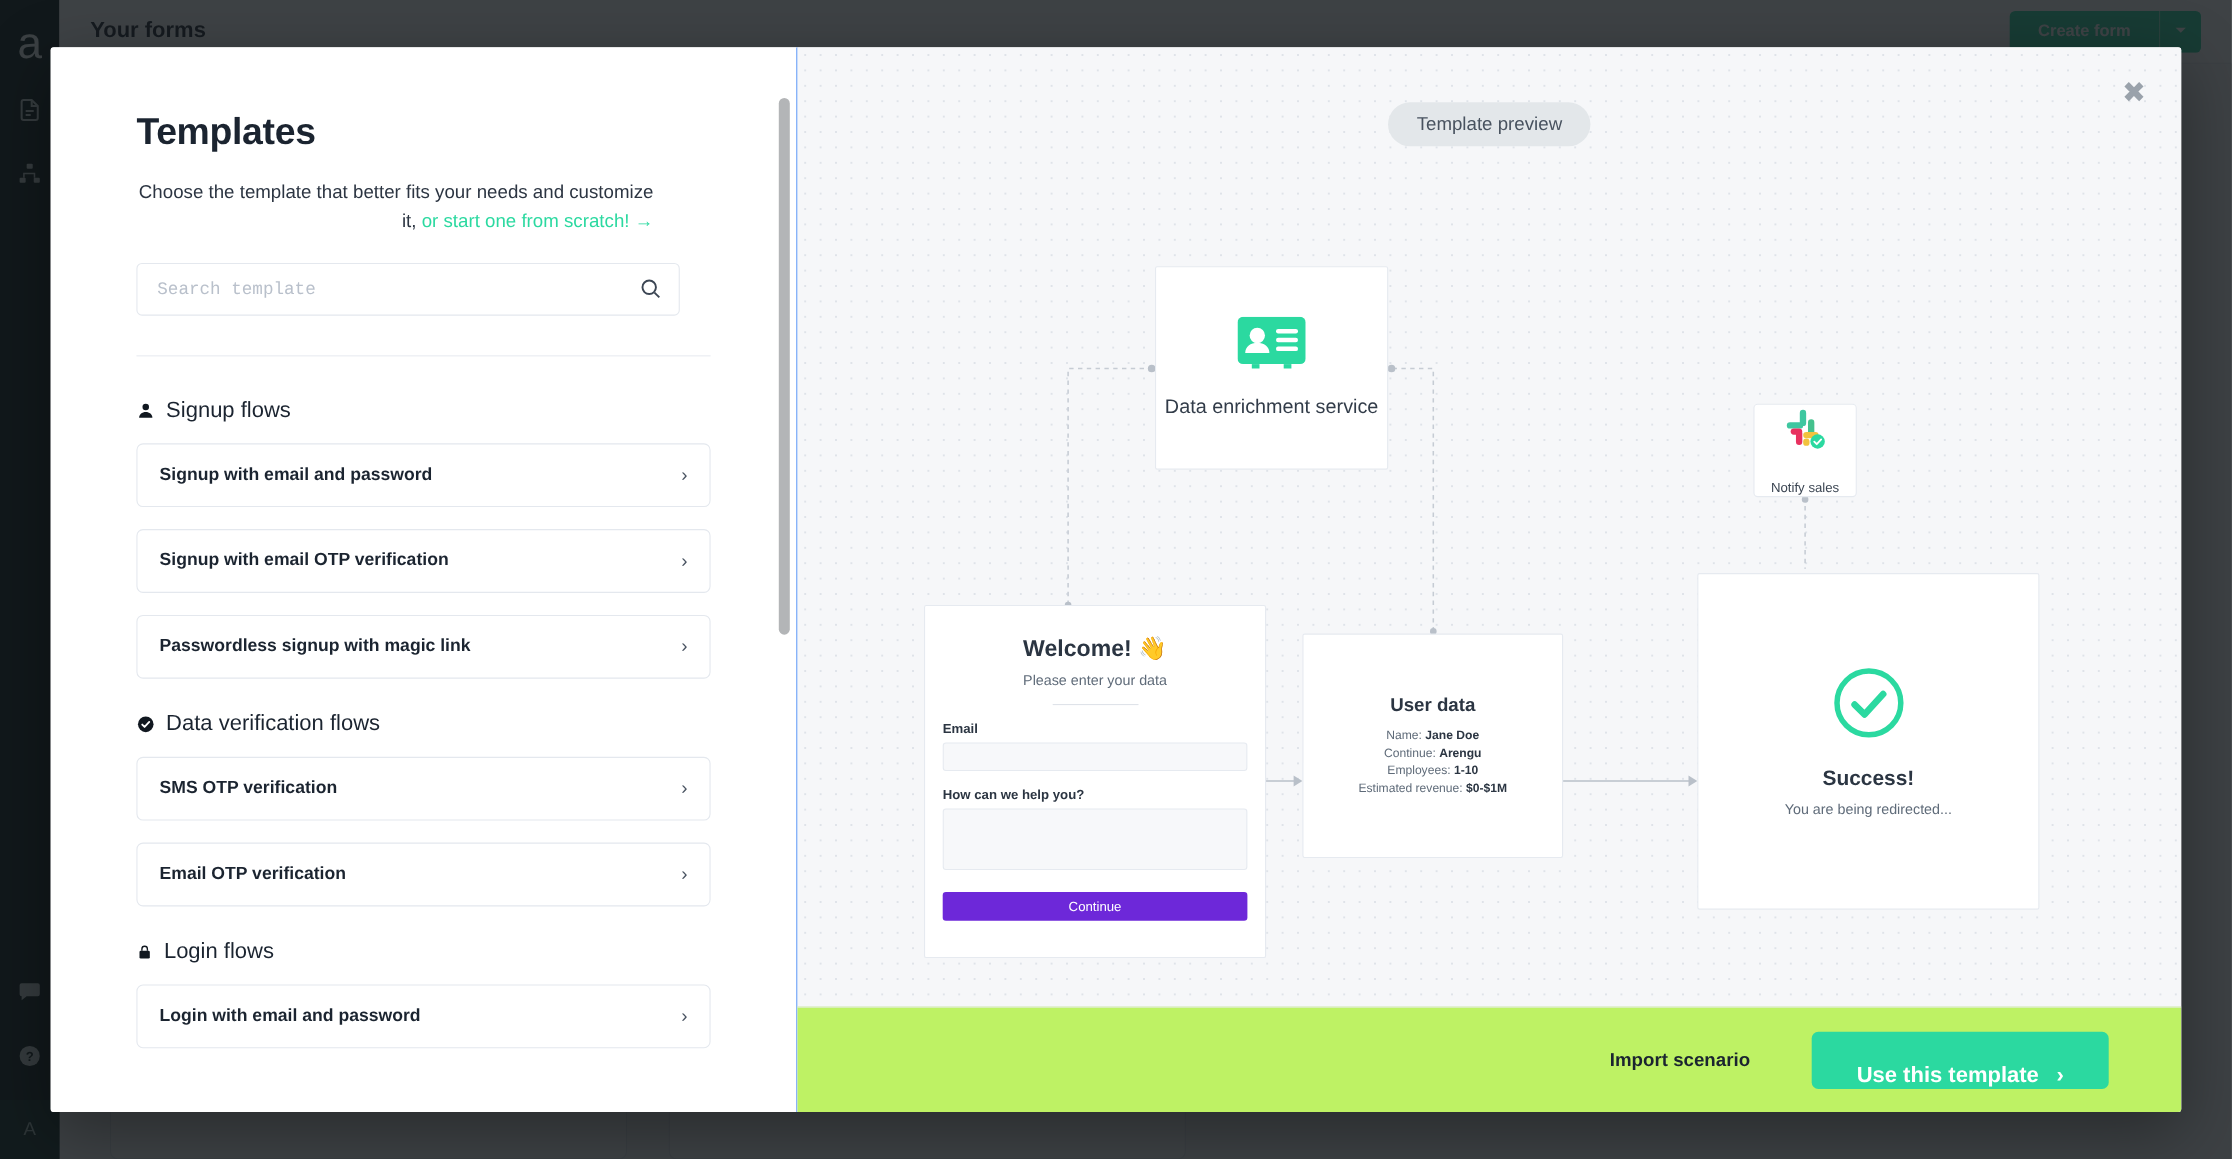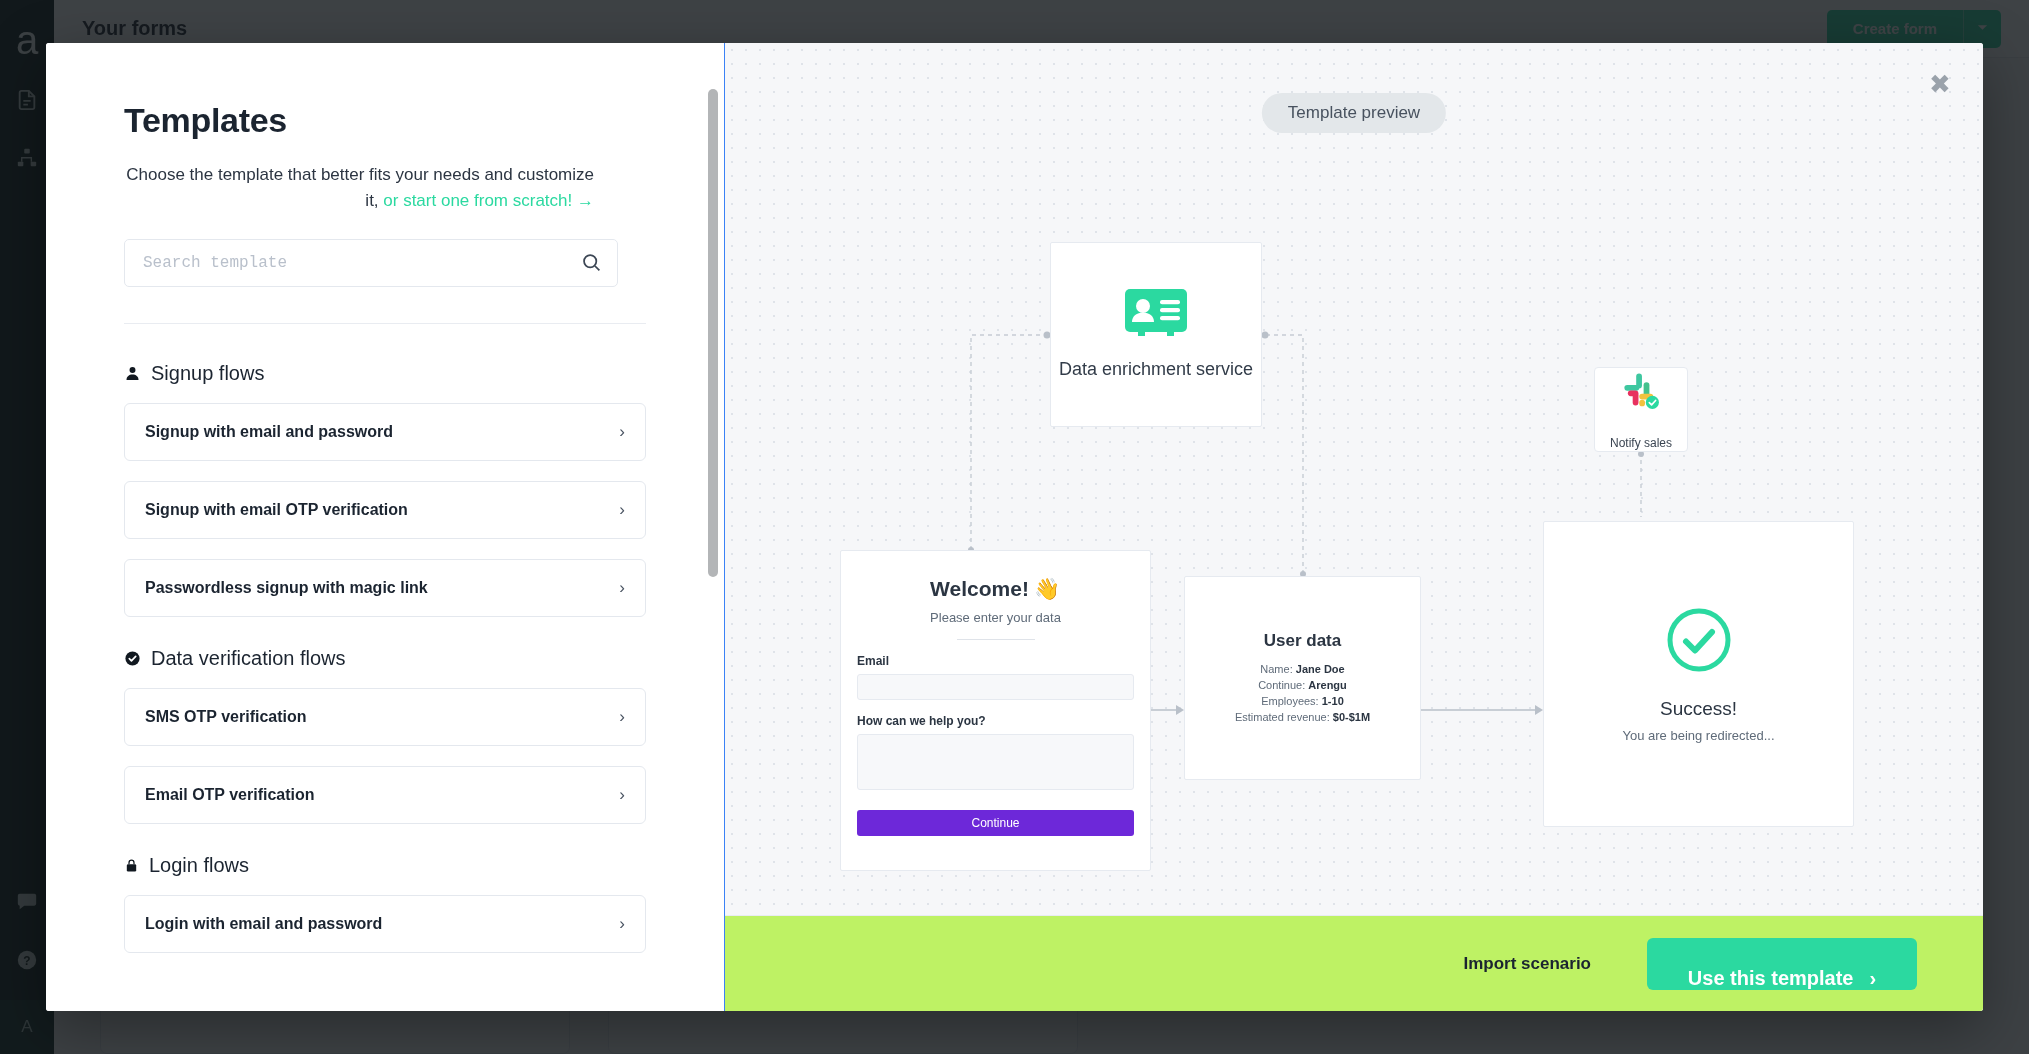--- a/index.html
+++ b/index.html
@@ -199,21 +199,21 @@
   .node-userdata h3 { font-size: 17px; color: #2b3542; font-weight: bold; }
   .node-userdata .rows { margin-top: 10px; text-align: center; }
   .node-userdata .row { font-size: 11px; color: #5f6b79; line-height: 16px; }
   .node-userdata .row b { color: #2b3542; }
 
   .node-success {
     left: 818px; top: 478px; width: 311px; height: 306px;
     border-radius: 2px; display: flex; flex-direction: column;
     align-items: center; justify-content: center;
   }
-  .node-success h3 { margin-top: 20px; font-size: 19px; color: #2b3542; font-weight: normal; }
+  .node-success h3 { margin-top: 20px; font-size: 19px; color: #2b3542; font-weight: bold; }
   .node-success .sub { margin-top: 8px; font-size: 13px; color: #5f6b79; }
 
   #flow-edges { position: absolute; inset: 0; pointer-events: none; }
 
   #preview-footer {
     height: 96px; background: #bef264; border-top: 1px solid #e9ecf1;
     display: flex; align-items: center; justify-content: flex-end;
     padding: 0 66px; gap: 56px;
   }
   #import-scenario {

